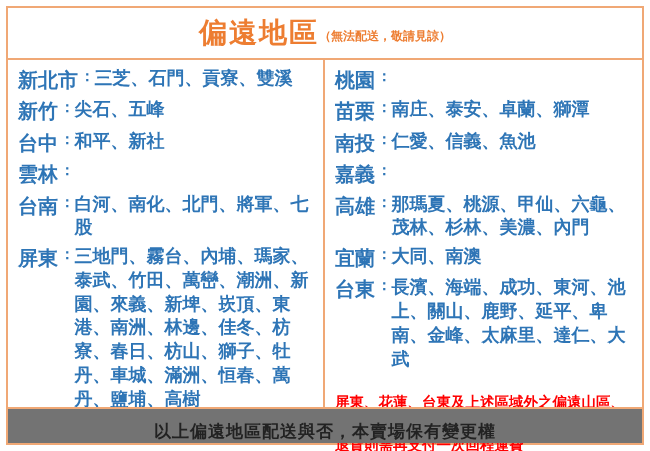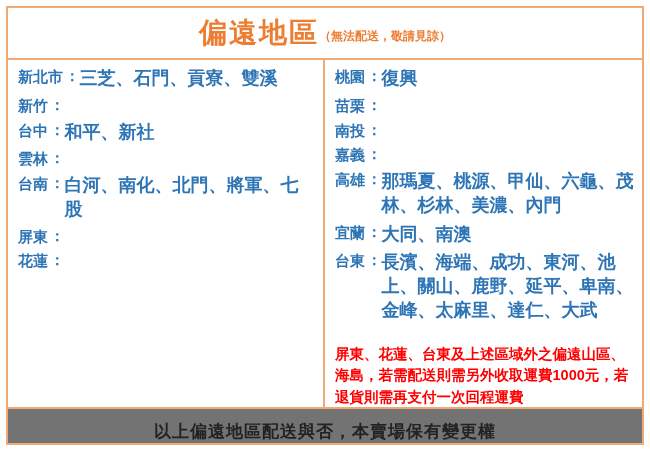--- a/index.html
+++ b/index.html
@@ -65,21 +65,21 @@
     border-right: 2px solid #f0a875;
   }
   .row {
     display: flex;
     align-items: flex-start;
     margin-bottom: 5px;
     line-height: 1.32;
   }
   .label {
     color: #2e75b6;
-    font-size: 15px;
+    font-size: 20px;
     font-weight: bold;
     white-space: nowrap;
     flex: 0 0 auto;
     padding-right: 2px;
   }
   .sep {
     color: #2e75b6;
     font-size: 14.5px;
     font-weight: bold;
     flex: 0 0 auto;
@@ -132,58 +132,61 @@
 
       <div class="col col-left">
         <div class="row">
           <span class="label">新北市</span>
           <span class="sep">：</span>
           <span class="places">三芝、石門、貢寮、雙溪</span>
         </div>
         <div class="row">
           <span class="label">新竹</span>
           <span class="sep">：</span>
+          <span class="places">尖石、五峰</span>
         </div>
         <div class="row">
           <span class="label">台中</span>
           <span class="sep">：</span>
           <span class="places">和平、新社</span>
         </div>
         <div class="row">
           <span class="label">雲林</span>
           <span class="sep">：</span>
         </div>
         <div class="row">
           <span class="label">台南</span>
           <span class="sep">：</span>
           <span class="places">白河、南化、北門、將軍、七股</span>
         </div>
         <div class="row">
           <span class="label">屏東</span>
           <span class="sep">：</span>
+          <span class="places">三地門、霧台、內埔、瑪家、泰武、竹田、萬巒、潮洲、新園、來義、新埤、崁頂、東港、南洲、林邊、佳冬、枋寮、春日、枋山、獅子、牡丹、車城、滿洲、恒春、萬丹、鹽埔、高樹</span>
         </div>
         <div class="row">
           <span class="label">花蓮</span>
           <span class="sep">：</span>
         </div>
       </div>
 
       <div class="col col-right">
         <div class="row">
           <span class="label">桃園</span>
           <span class="sep">：</span>
-          <span class="places">復興</span>
         </div>
         <div class="row">
           <span class="label">苗栗</span>
           <span class="sep">：</span>
+          <span class="places">南庄、泰安、卓蘭、獅潭</span>
         </div>
         <div class="row">
           <span class="label">南投</span>
           <span class="sep">：</span>
+          <span class="places">仁愛、信義、魚池</span>
         </div>
         <div class="row">
           <span class="label">嘉義</span>
           <span class="sep">：</span>
         </div>
         <div class="row">
           <span class="label">高雄</span>
           <span class="sep">：</span>
           <span class="places">那瑪夏、桃源、甲仙、六龜、茂林、杉林、美濃、內門</span>
         </div>

